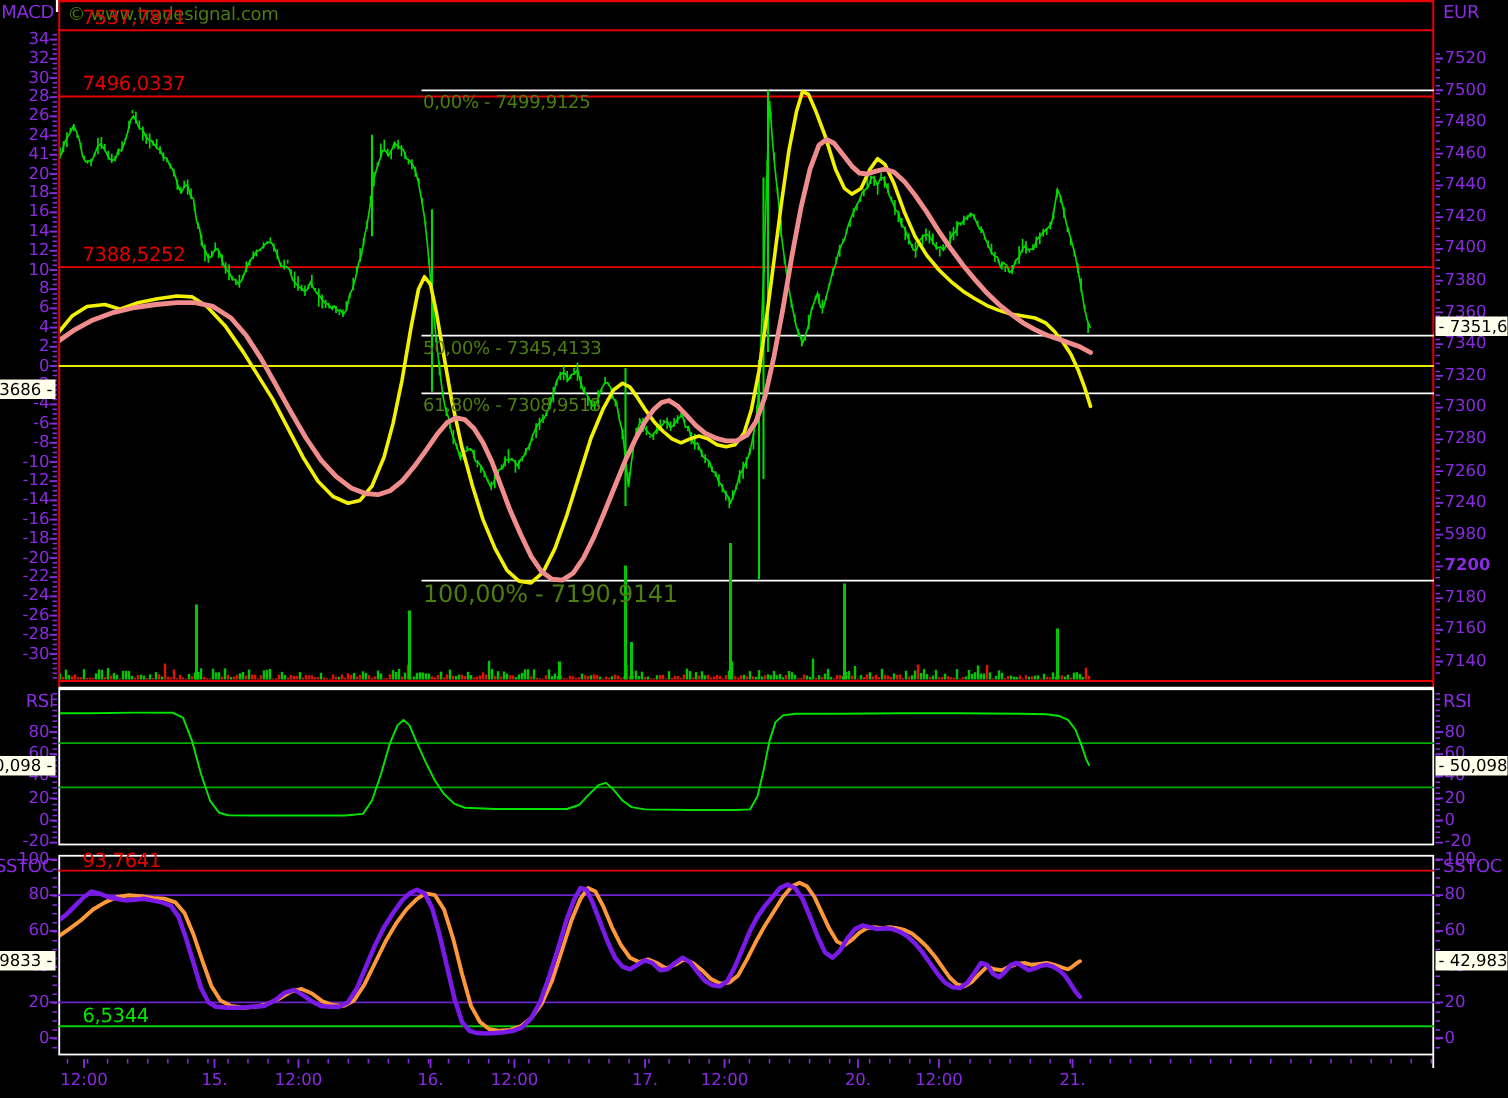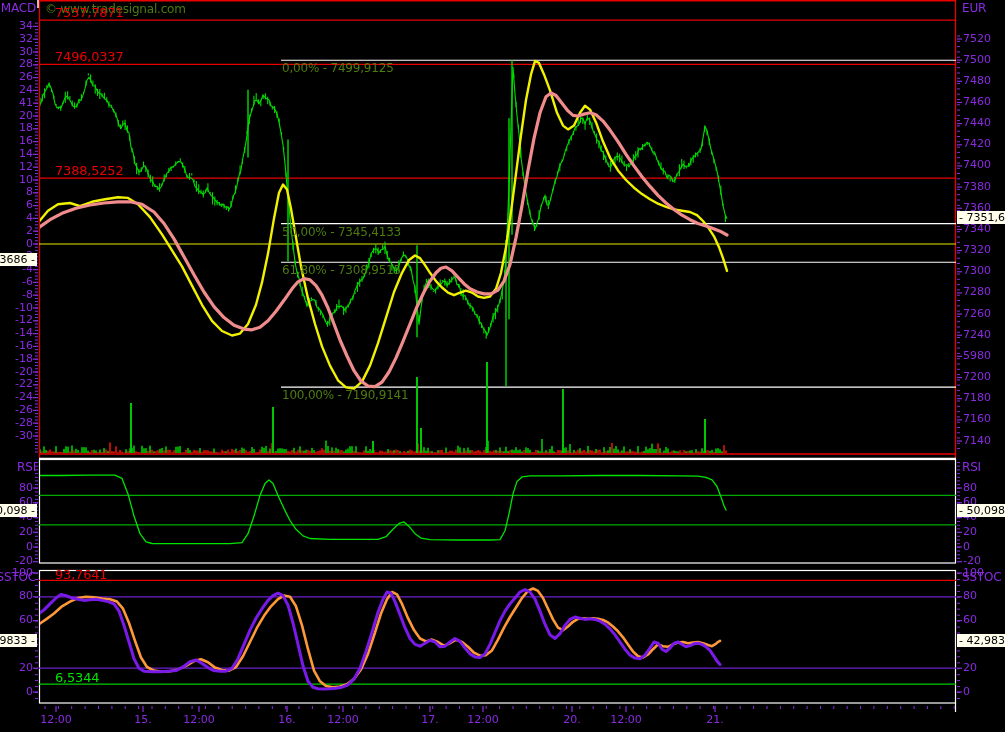--- a/index.html
+++ b/index.html
@@ -546,21 +546,21 @@
   <div class="lbl purple title" id="t-st-l" style="right: 969px; top: 571px;">SSTOC</div>
   <div class="lbl purple title" id="t-st-r" style="left: 962px; top: 571px;">SSTOC</div>
 
   <div class="lbl redtx" id="rl-0" style="left: 55px; top: 6.18303px;">7537,7871</div>
   <div class="lbl redtx" id="rl-1" style="left: 55px; top: 50.3539px;">7496,0337</div>
   <div class="lbl redtx" id="rl-2" style="left: 55px; top: 164.087px;">7388,5252</div>
 
   <div class="lbl whitetx" id="fib-0" style="font-size: 12px; left: 282px; top: 62.2506px;">0,00% - 7499,9125</div>
   <div class="lbl whitetx" id="fib-1" style="font-size: 12px; left: 282px; top: 225.695px;">50,00% - 7345,4133</div>
   <div class="lbl whitetx" id="fib-2" style="font-size: 12px; left: 282px; top: 264.268px;">61,80% - 7308,9515</div>
-  <div class="lbl whitetx" id="fib-3" style="font-size: 12px; left: 282px; top: 389.14px;">100,00% - 7190,9141</div>
+  <div class="lbl whitetx" id="fib-3" style="font-size: 16px; left: 282px; top: 389.14px;">100,00% - 7190,9141</div>
 
   <div class="lbl redtx" id="st-red" style="left: 55px; top: 567.921px;">93,7641</div>
   <div class="lbl greentx" id="st-green" style="left: 55px; top: 670.724px;">6,5344</div>
 
   <div class="tag tag-l" id="tag-macd" style="right: 968px; top: 252.659px;">2,3686</div>
   <div class="tag tag-r" id="tag-eur" style="left: 957px; top: 210.65px;">7351,6</div>
   <div class="tag tag-l" id="tag-rsi-l" style="right: 968px; top: 503.553px;">50,098</div>
   <div class="tag tag-r" id="tag-rsi-r" style="left: 957px; top: 503.553px;">50,098</div>
   <div class="tag tag-l" id="tag-st-l" style="right: 968px; top: 634.35px;">2,9833</div>
   <div class="tag tag-r" id="tag-st-r" style="left: 957px; top: 634.35px;">42,9833</div>
@@ -608,21 +608,21 @@
       <div class="axlbl" style="left: 963px; top: 159.448px;">7400</div>
       <div class="axlbl" style="left: 963px; top: 180.606px;">7380</div>
       <div class="axlbl" style="left: 963px; top: 201.764px;">7360</div>
       <div class="axlbl" style="left: 963px; top: 222.922px;">7340</div>
       <div class="axlbl" style="left: 963px; top: 244.08px;">7320</div>
       <div class="axlbl" style="left: 963px; top: 265.238px;">7300</div>
       <div class="axlbl" style="left: 963px; top: 286.396px;">7280</div>
       <div class="axlbl" style="left: 963px; top: 307.554px;">7260</div>
       <div class="axlbl" style="left: 963px; top: 328.712px;">7240</div>
       <div class="axlbl" style="left: 963px; top: 349.87px;">5980</div>
-      <div class="axlbl" style="left: 963px; top: 371.028px;">7200</div>
+      <div class="axlbl" style="left: 963px; top: 371.028px; font-weight: bold;">7200</div>
       <div class="axlbl" style="left: 963px; top: 392.186px;">7180</div>
       <div class="axlbl" style="left: 963px; top: 413.344px;">7160</div>
       <div class="axlbl" style="left: 963px; top: 434.502px;">7140</div>
       <div class="axlbl" style="right: 972px; top: 481.5px;">80</div>
       <div class="axlbl" style="left: 963px; top: 481.5px;">80</div>
       <div class="axlbl" style="right: 972px; top: 496.25px;">60</div>
       <div class="axlbl" style="left: 963px; top: 496.25px;">60</div>
       <div class="axlbl" style="right: 972px; top: 511px;">40</div>
       <div class="axlbl" style="left: 963px; top: 511px;">40</div>
       <div class="axlbl" style="right: 972px; top: 525.75px;">20</div>

